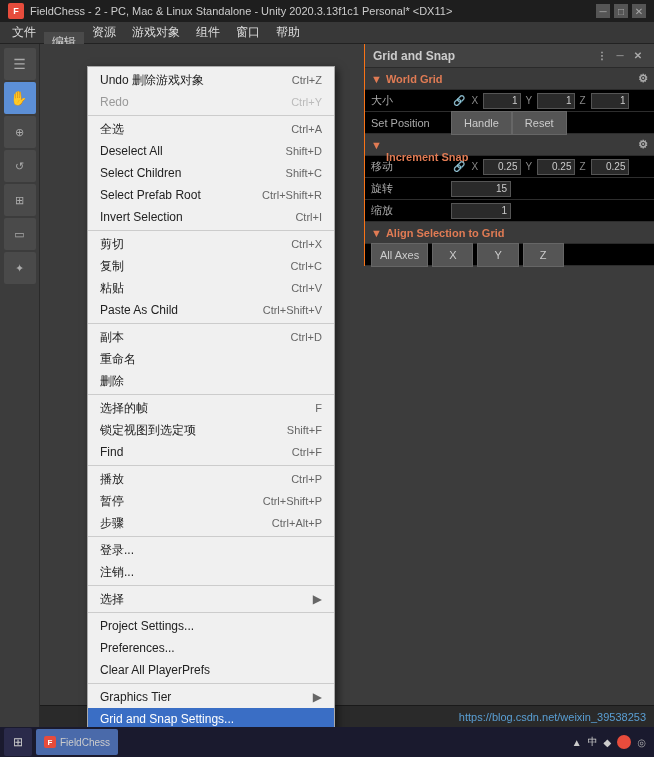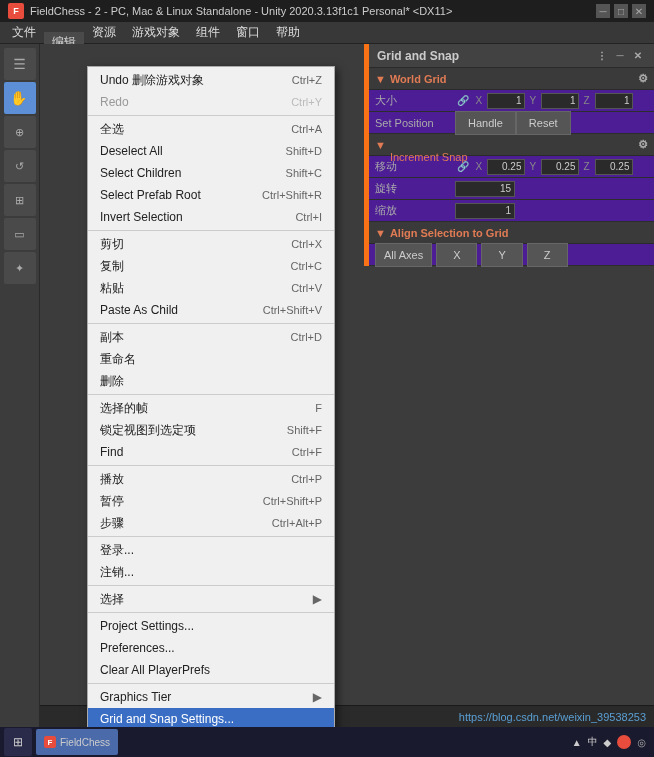--- a/index.html
+++ b/index.html
@@ -119,22 +119,22 @@
       font-size: 11px;
       color: #bbb;
     }
 
     
     .grid-snap-panel {
       position: absolute;
       right: 0;
       top: 0;
       width: 290px;
-      background: #4c1d95;
-      border-left: 5px solid #f97316;
+      background: #000000;
+      border-left: 1px solid #f97316;
       font-size: 11px;
     }
     .panel-header {
       background: #424242;
       height: 24px;
       display: flex; align-items: center;
       padding: 0 8px;
       border-bottom: 1px solid #2a2a2a;
       color: #ccc;
       font-size: 12px;
@@ -384,21 +384,21 @@
       <div class="field-row">
         <div class="field-label">Set Position</div>
         <div class="btn-group">
           <button class="panel-btn">Handle</button>
           <button class="panel-btn">Reset</button>
         </div>
       </div>
 
       <div class="section-header">
         <span class="arrow">▼</span>
-        <span style="color:#e07b54; font-weight:normal;margin-top:25px;">Increment Snap</span>
+        <span style="color:#e07b54; font-weight:bold;margin-top:25px;">Increment Snap</span>
         <div class="gear-btn">⚙</div>
       </div>
 
       <div class="field-row">
         <div class="field-label">移动</div>
         <div class="field-inputs">
           <span class="link-icon">🔗</span>
           <div class="xyz-field">
             <span class="xyz-label">X</span>
             <input class="xyz-input" value="0.25" style="">

